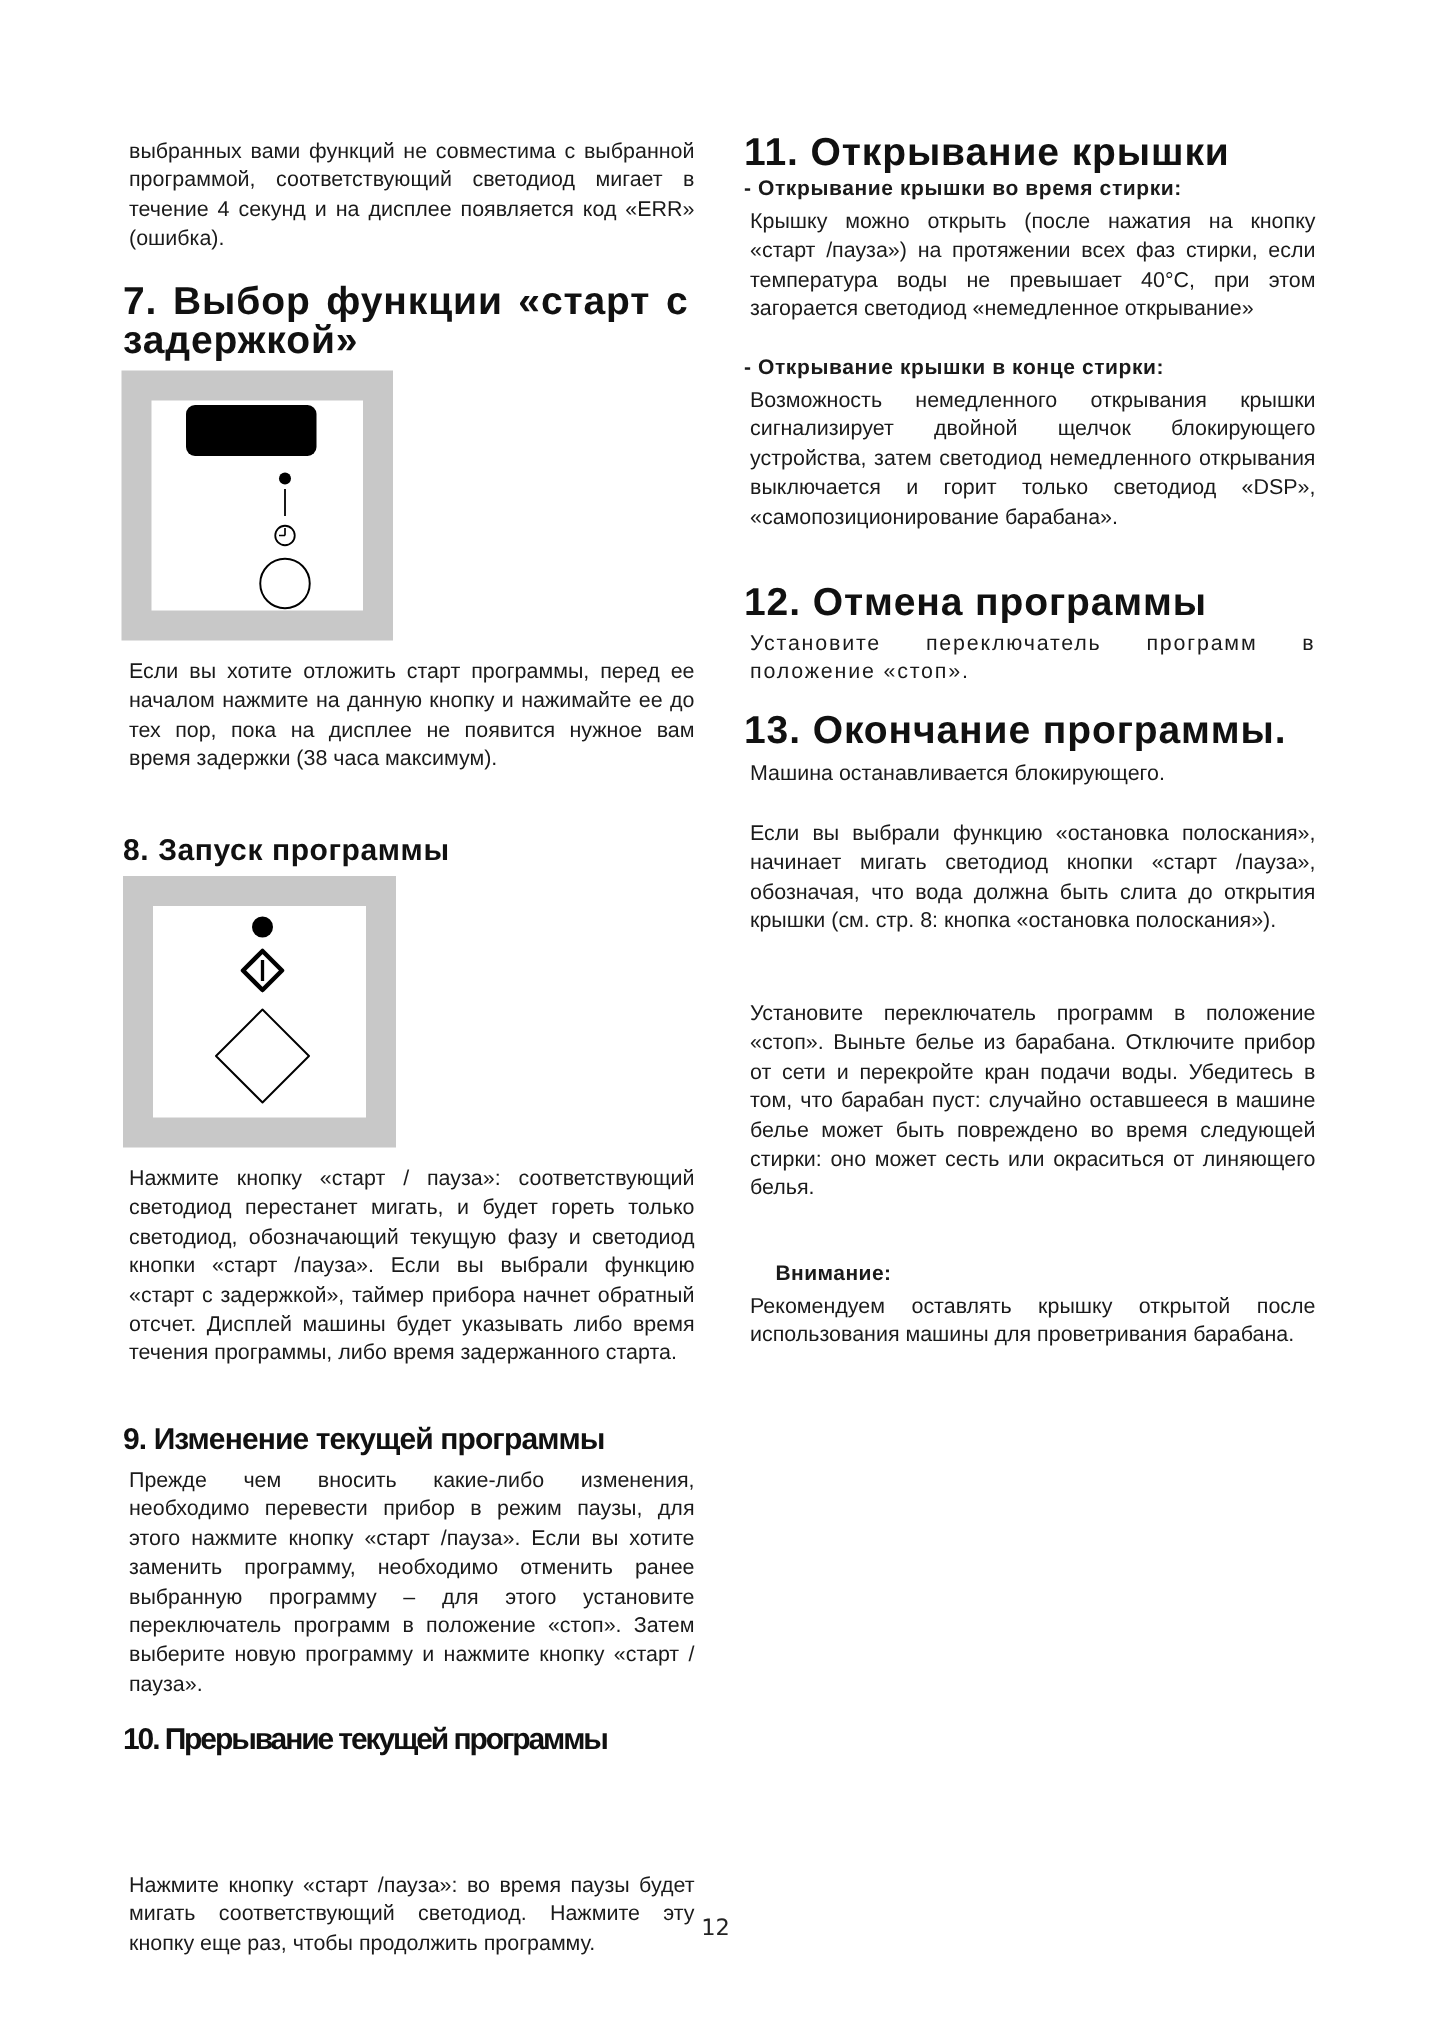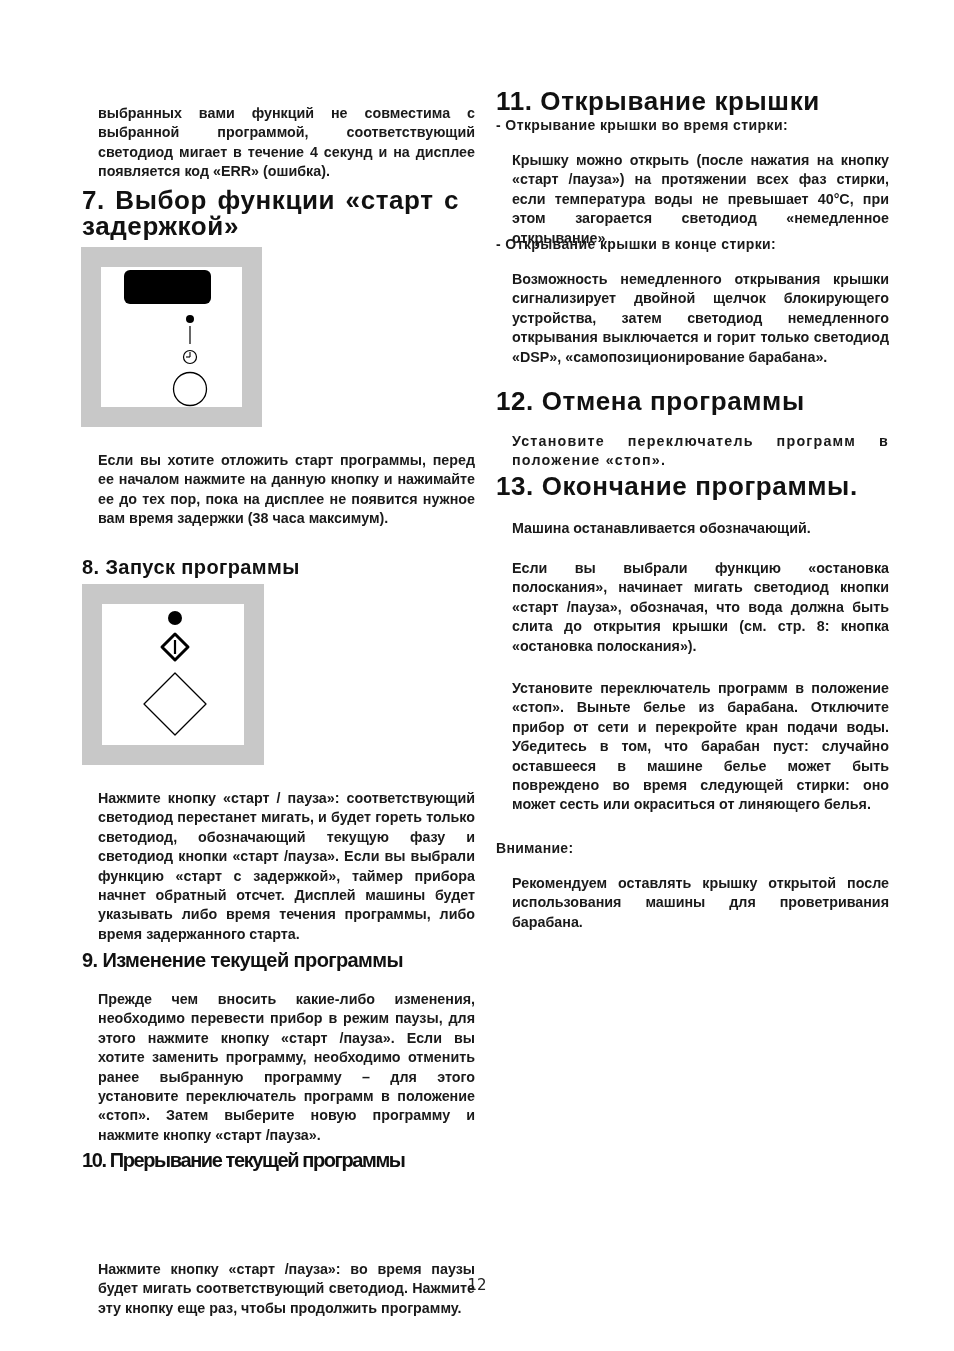--- a/index.html
+++ b/index.html
@@ -9,22 +9,21 @@
     color: #1a1a1a;
   }
   .col { position: absolute; top: 0; }
   .col-left { left: 82px; width: 377px; }
   .col-right { left: 496px; width: 377px; }
 
   .p {
     position: absolute; left: 0; width: 100%;
     font-size: 14.3px; line-height: 19.4px;
     text-align: justify; text-align-last: left;
-    margin: 16px;
-    font-weight: bold;
+    margin: 4px;
   }
   .h {
     position: absolute; left: 0; width: 100%;
     font-weight: bold; margin: 0; color: #111;
   }
   .h-big { font-size: 26px; line-height: 25px; letter-spacing: 0.6px; }
   .h-med { font-size: 20px; line-height: 24px; letter-spacing: 0.4px; }
   .h-tight { font-size: 20px; line-height: 24px; letter-spacing: -1px; }
   .sub {
     position: absolute; left: 0; width: 100%;
@@ -101,23 +100,23 @@
   <p class="sub" style="top:116px;">- Открывание крышки во время стирки:</p>
   <p class="p" style="top:135px;">Крышку можно открыть (после нажатия на кнопку «старт /пауза») на протяжении всех фаз стирки, если температура воды не превышает 40°C, при этом загорается светодиод «немедленное открывание»</p>
 
   <p class="sub" style="top:235px;">- Открывание крышки в конце стирки:</p>
   <p class="p" style="top:254px;">Возможность немедленного открывания крышки сигнализирует двойной щелчок блокирующего устройства, затем светодиод немедленного открывания выключается и горит только светодиод «DSP», «самопозиционирование барабана».</p>
 
   <h2 class="h h-big" style="top:389px;">12. Отмена программы</h2>
   <p class="p" style="top:416px; letter-spacing:1.2px;">Установите переключатель программ в положение «стоп».</p>
 
   <h2 class="h h-big" style="top:474px;">13. Окончание программы.</h2>
-  <p class="p" style="top:503px;">Машина останавливается обозначающий.</p>
+  <p class="p" style="top:503px;">Машина останавливается блокирующего.</p>
 
   <p class="p" style="top:543px;">Если вы выбрали функцию «остановка полоскания», начинает мигать светодиод кнопки «старт /пауза», обозначая, что вода должна быть слита до открытия крышки (см. стр. 8: кнопка «остановка полоскания»).</p>
 
   <p class="p" style="top:663px;">Установите переключатель программ в положение «стоп». Выньте белье из барабана. Отключите прибор от сети и перекройте кран подачи воды. Убедитесь в том, что барабан пуст: случайно оставшееся в машине белье может быть повреждено во время следующей стирки: оно может сесть или окраситься от линяющего белья.</p>
 
-  <p class="sub" style="top:839px; letter-spacing:0.3px;">Внимание:</p>
+  <p class="sub" style="top:839px; letter-spacing:0.3px;margin-left:21px;">Внимание:</p>
   <p class="p" style="top:858px;">Рекомендуем оставлять крышку открытой после использования машины для проветривания барабана.</p>
 </div>
 
 <div class="page-number">12</div>
 
 </body></html>

